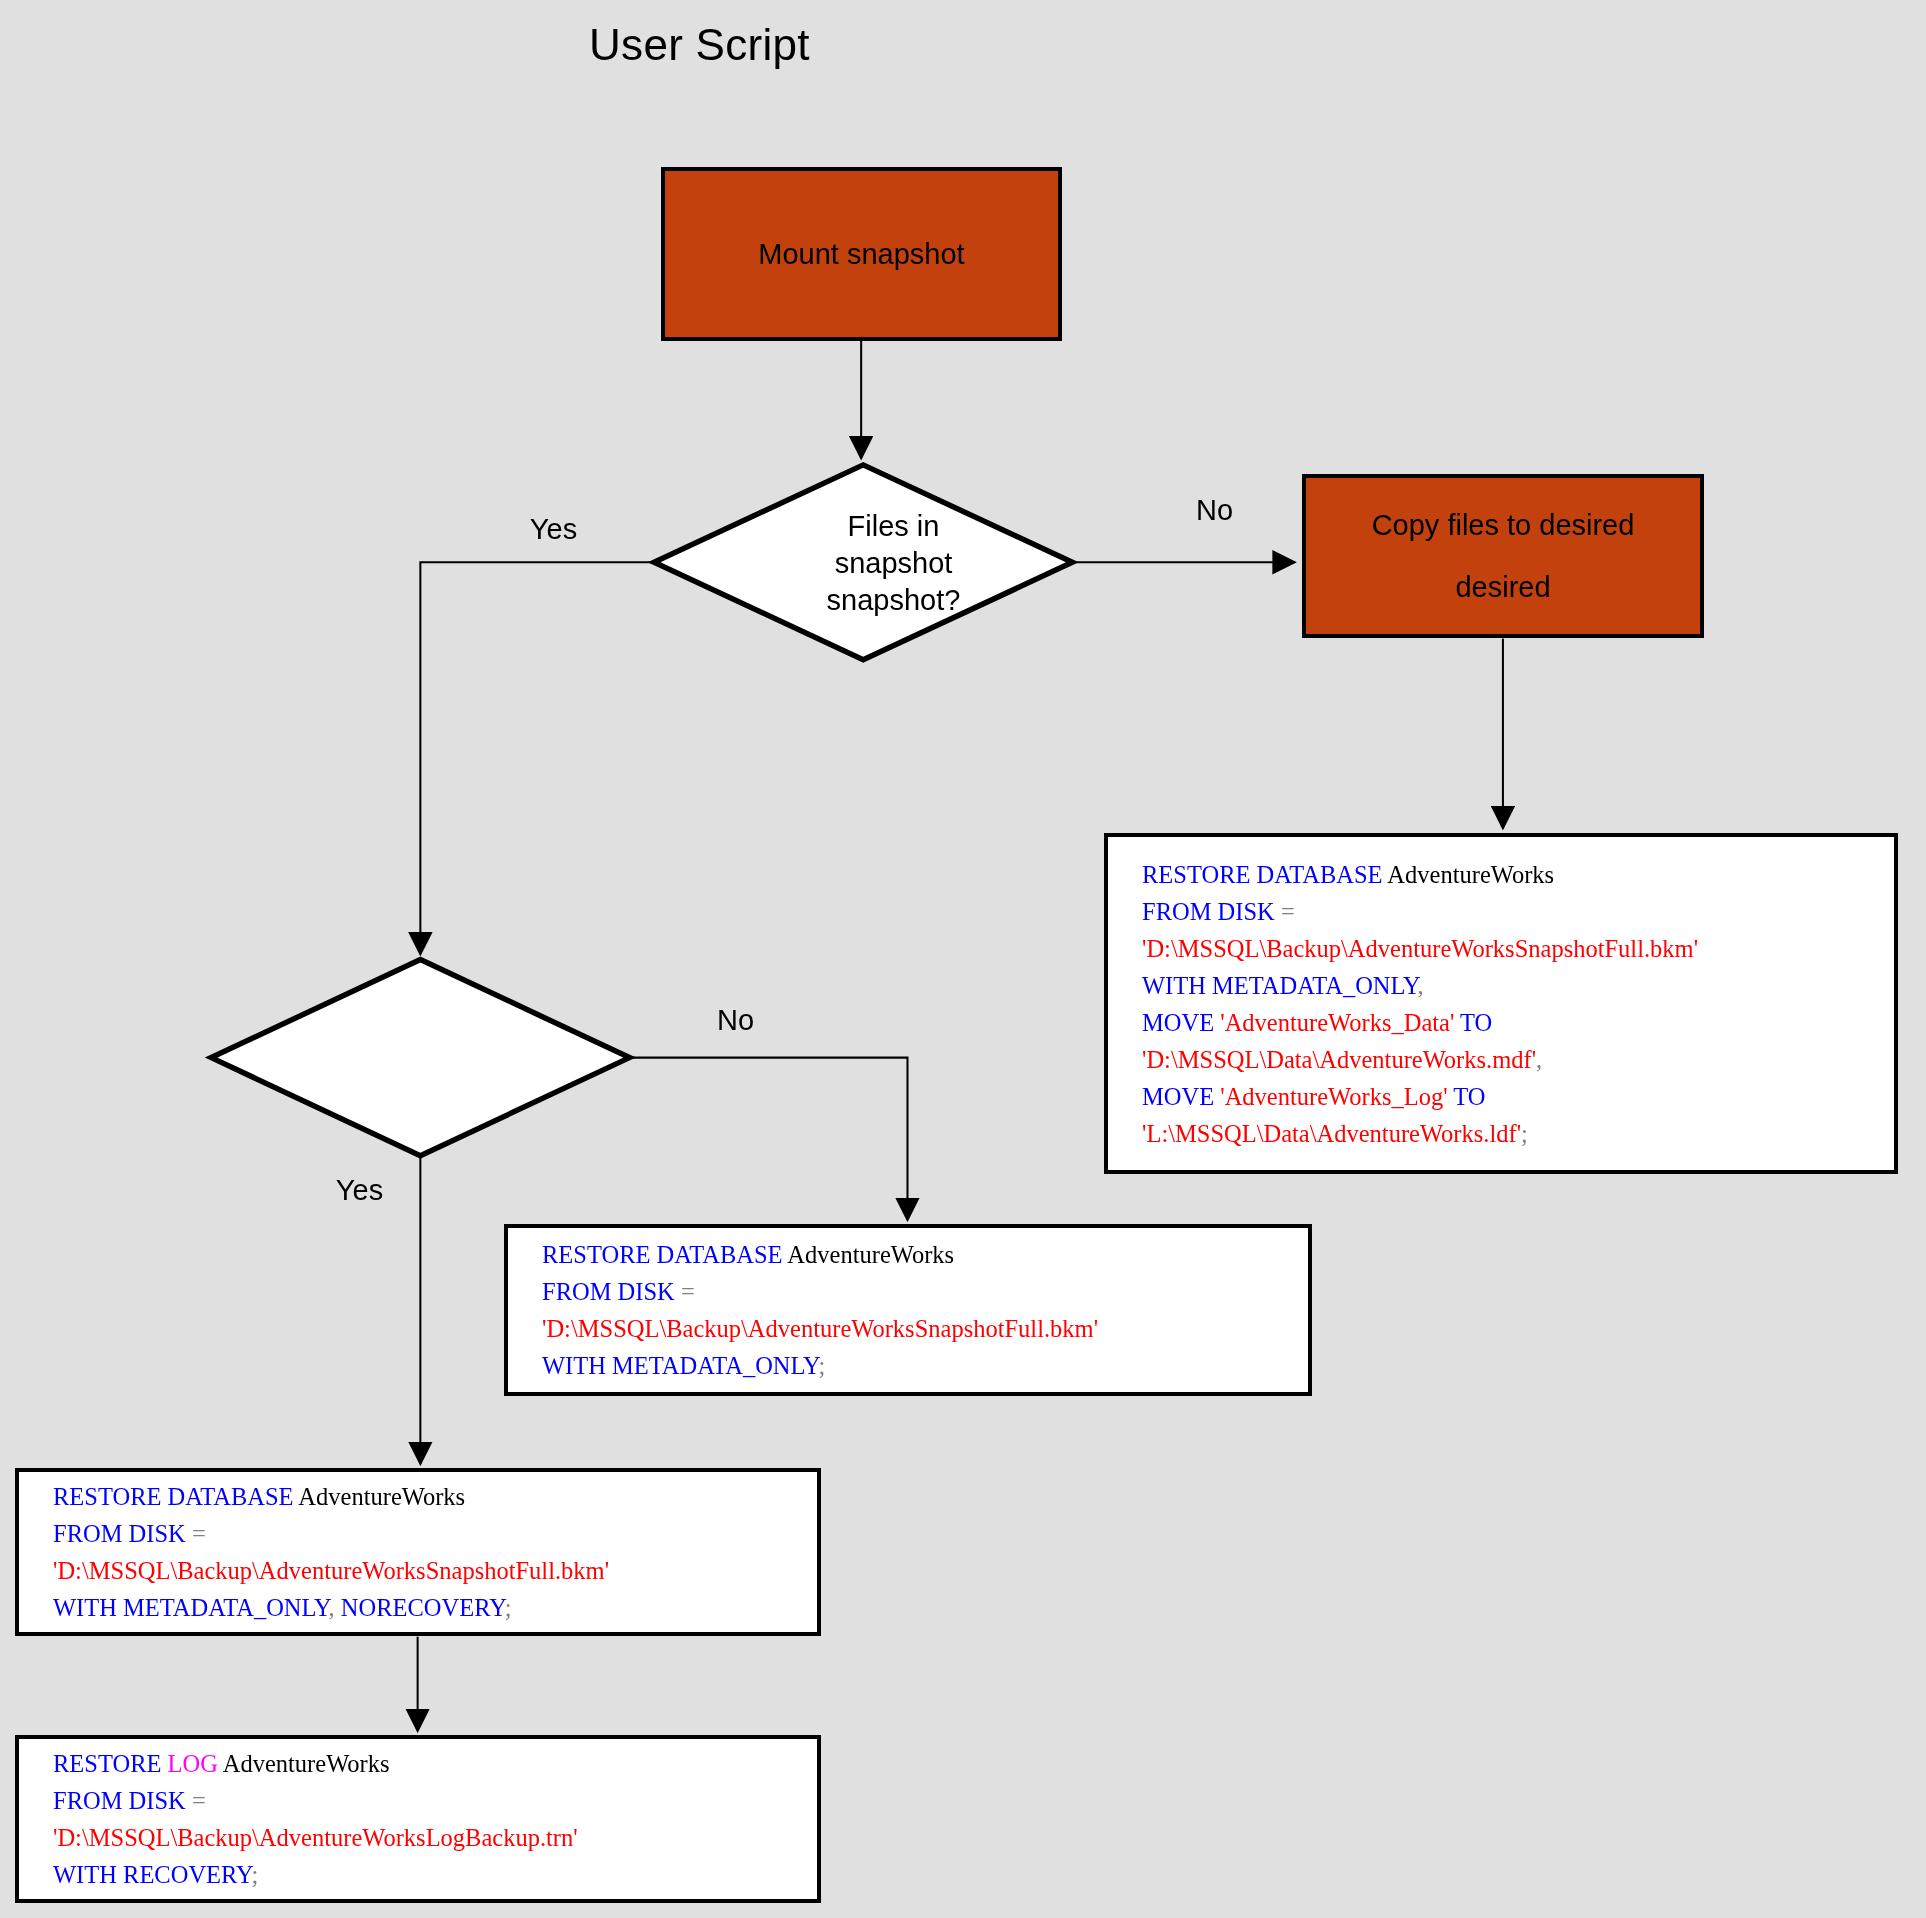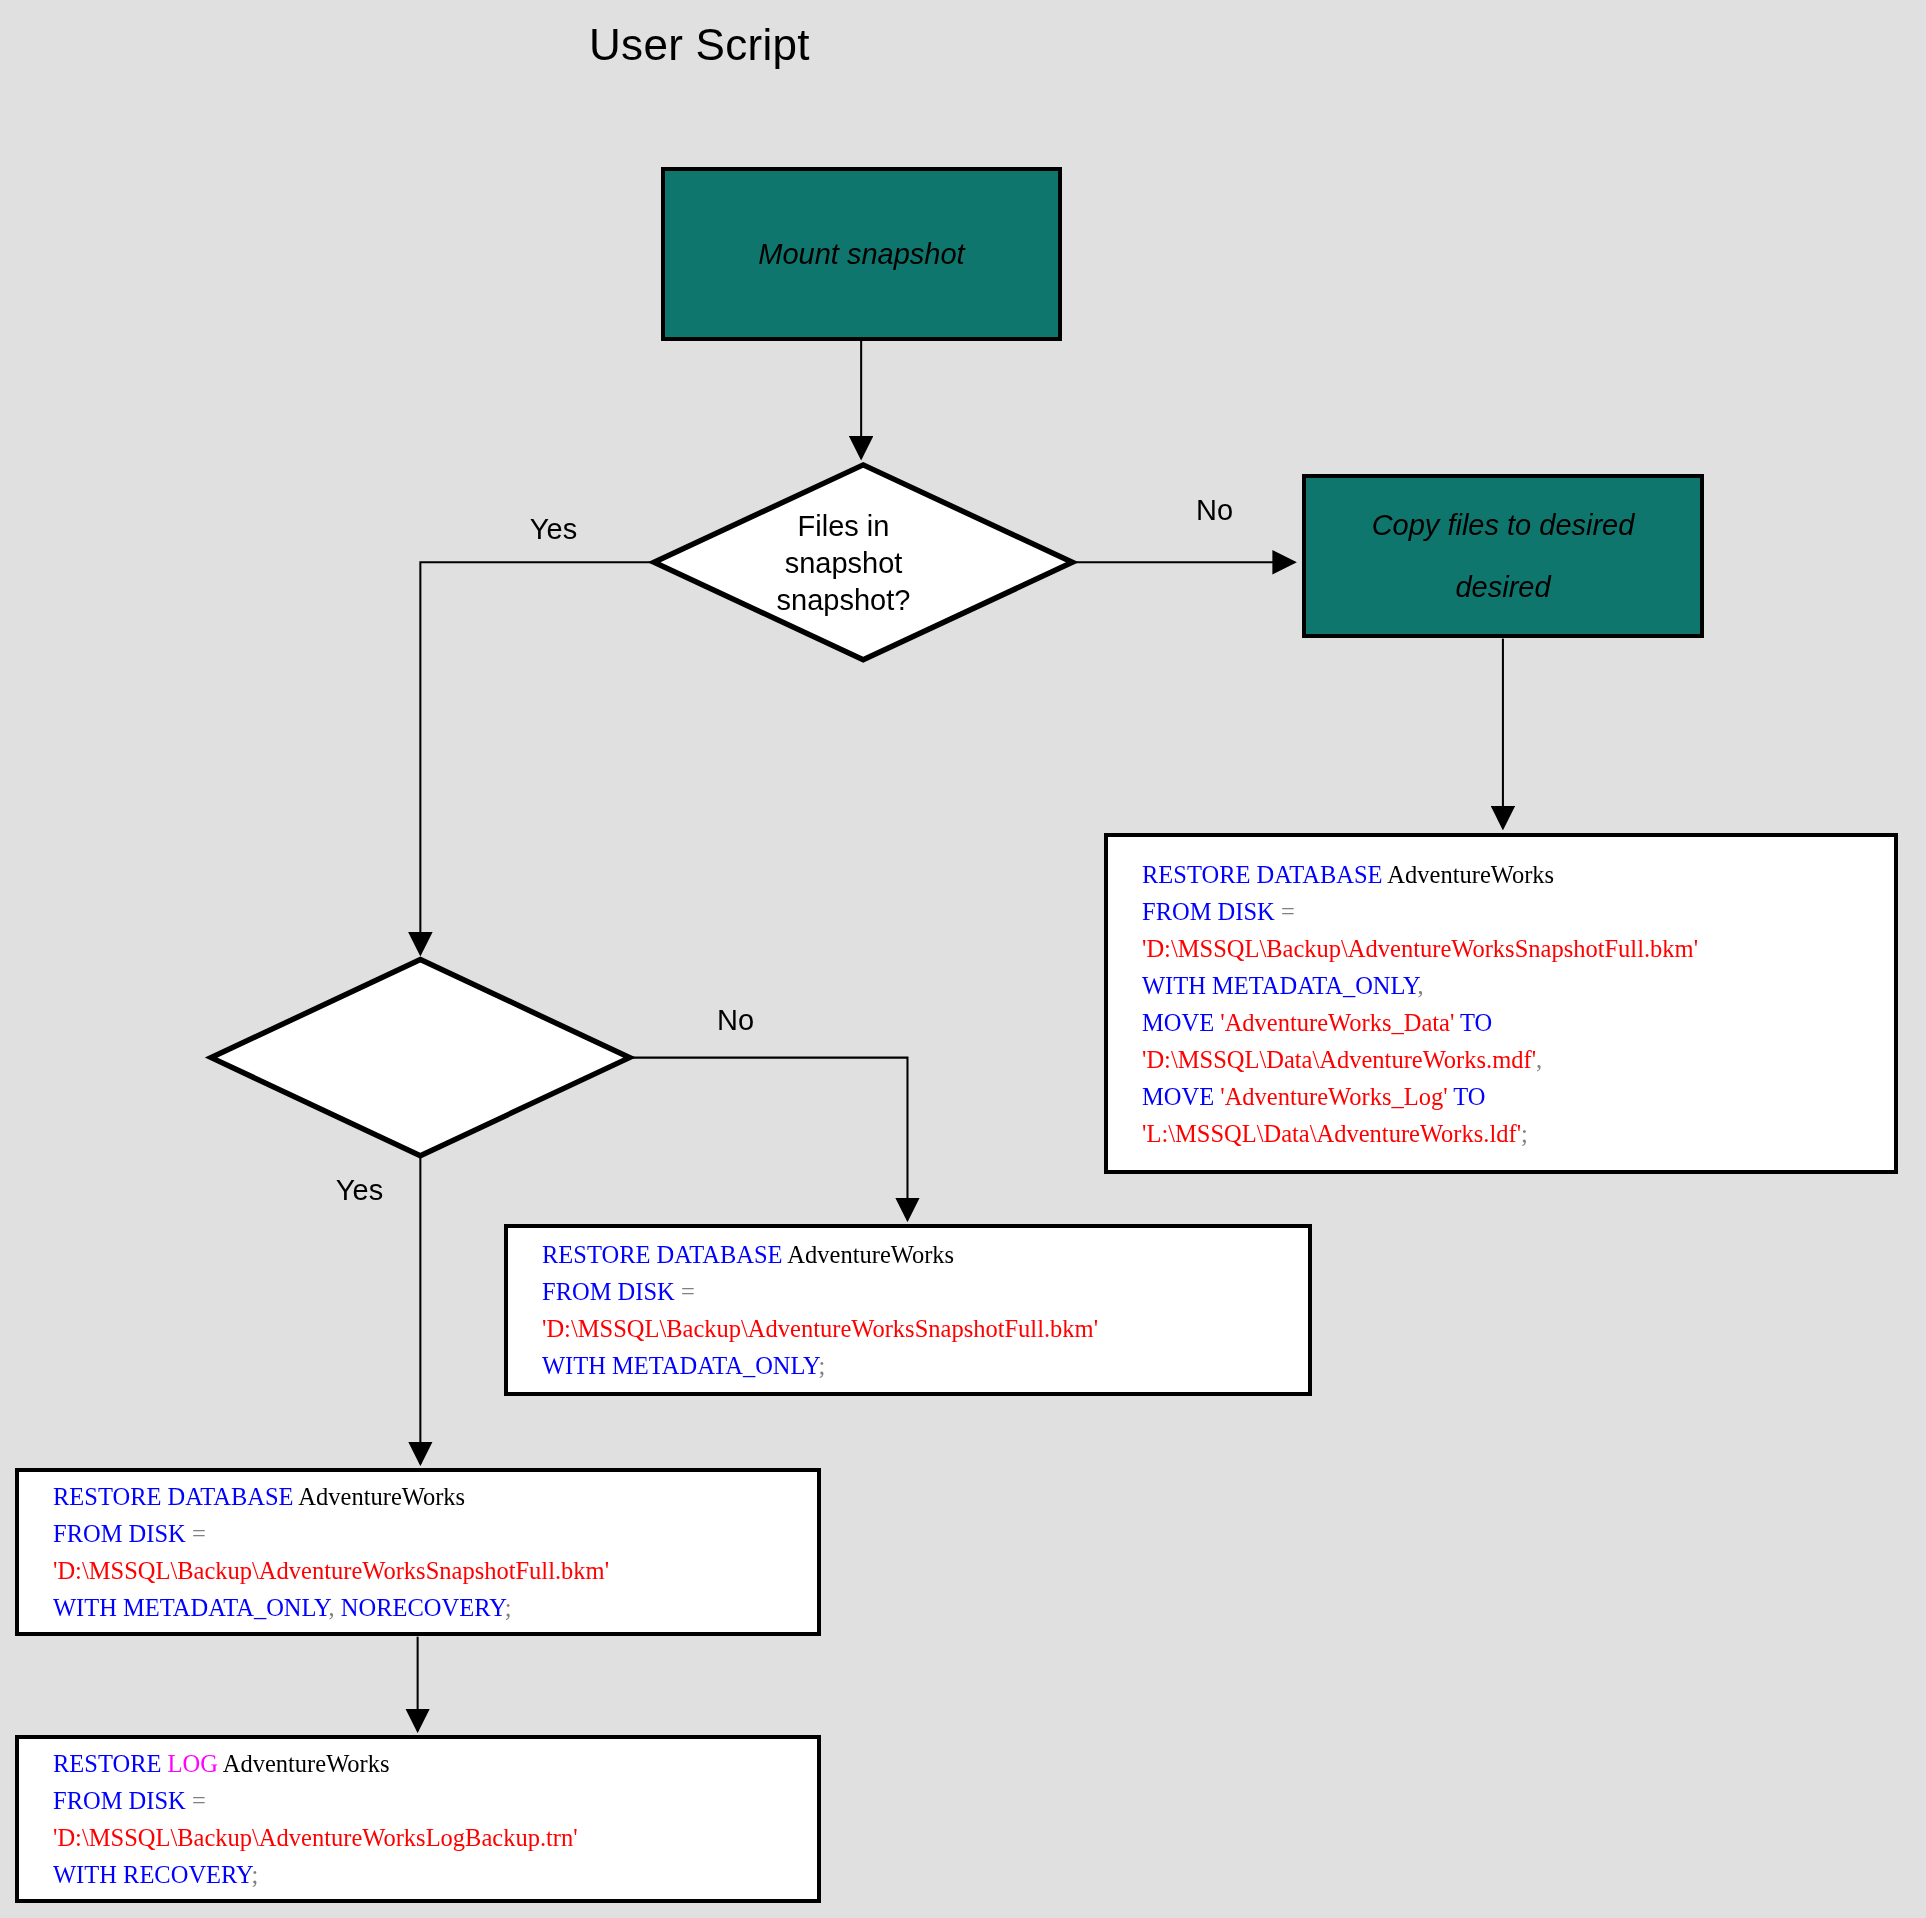--- a/index.html
+++ b/index.html
@@ -11,24 +11,24 @@
     overflow:hidden;
     color:#000;
   }
   .canvas{position:absolute;left:0;top:0;width:1926px;height:1919px;}
   svg.layer{position:absolute;left:0;top:0;}
   .title{
     position:absolute;left:589px;top:20.4px;width:545px;
     text-align:left;font-size:44px;letter-spacing:0.3px;
   }
   .node{
-    position:absolute;background:#0f766e;border:4.8px solid #000;
+    position:absolute;background:#c2410c;border:4.8px solid #000;
     box-sizing:border-box;
     display:flex;flex-direction:column;align-items:center;justify-content:center;
-    font-size:29px;line-height:38px;text-align:left;font-style:italic;
+    font-size:29px;line-height:38px;text-align:left;
   }
   .dtext{
     position:absolute;text-align:center;
     font-size:29px;line-height:37px;
   }
   .edge-label{
     position:absolute;width:109px;text-align:center;
     font-size:29px;line-height:37px;
   }
   .codebox{
@@ -70,21 +70,21 @@
     <polygon points="1267,682 1574,825 1267,968 960,825" fill="#ffffff" stroke="#000" stroke-width="8"></polygon>
     <polygon points="617,1408 924,1552 617,1696 310,1552" fill="#ffffff" stroke="#000" stroke-width="8"></polygon>
   </svg>
 
   <div class="title">User Script</div>
 
   <div class="node" style="left:661px;top:167px;width:401px;height:174px;">
     <div>Mount snapshot</div>
   </div>
 
-  <div class="dtext" style="left:707px;top:508px;width:273px;">
+  <div class="dtext" style="left:757px;top:508px;width:273px;">
     <div>Files in</div>
     <div>snapshot</div>
     <div>snapshot?</div>
   </div>
 
   <div class="node" style="left:1302px;top:474px;width:402px;height:164px;gap:24px;">
     <div>Copy files to desired</div>
     <div>desired</div>
   </div>
 

